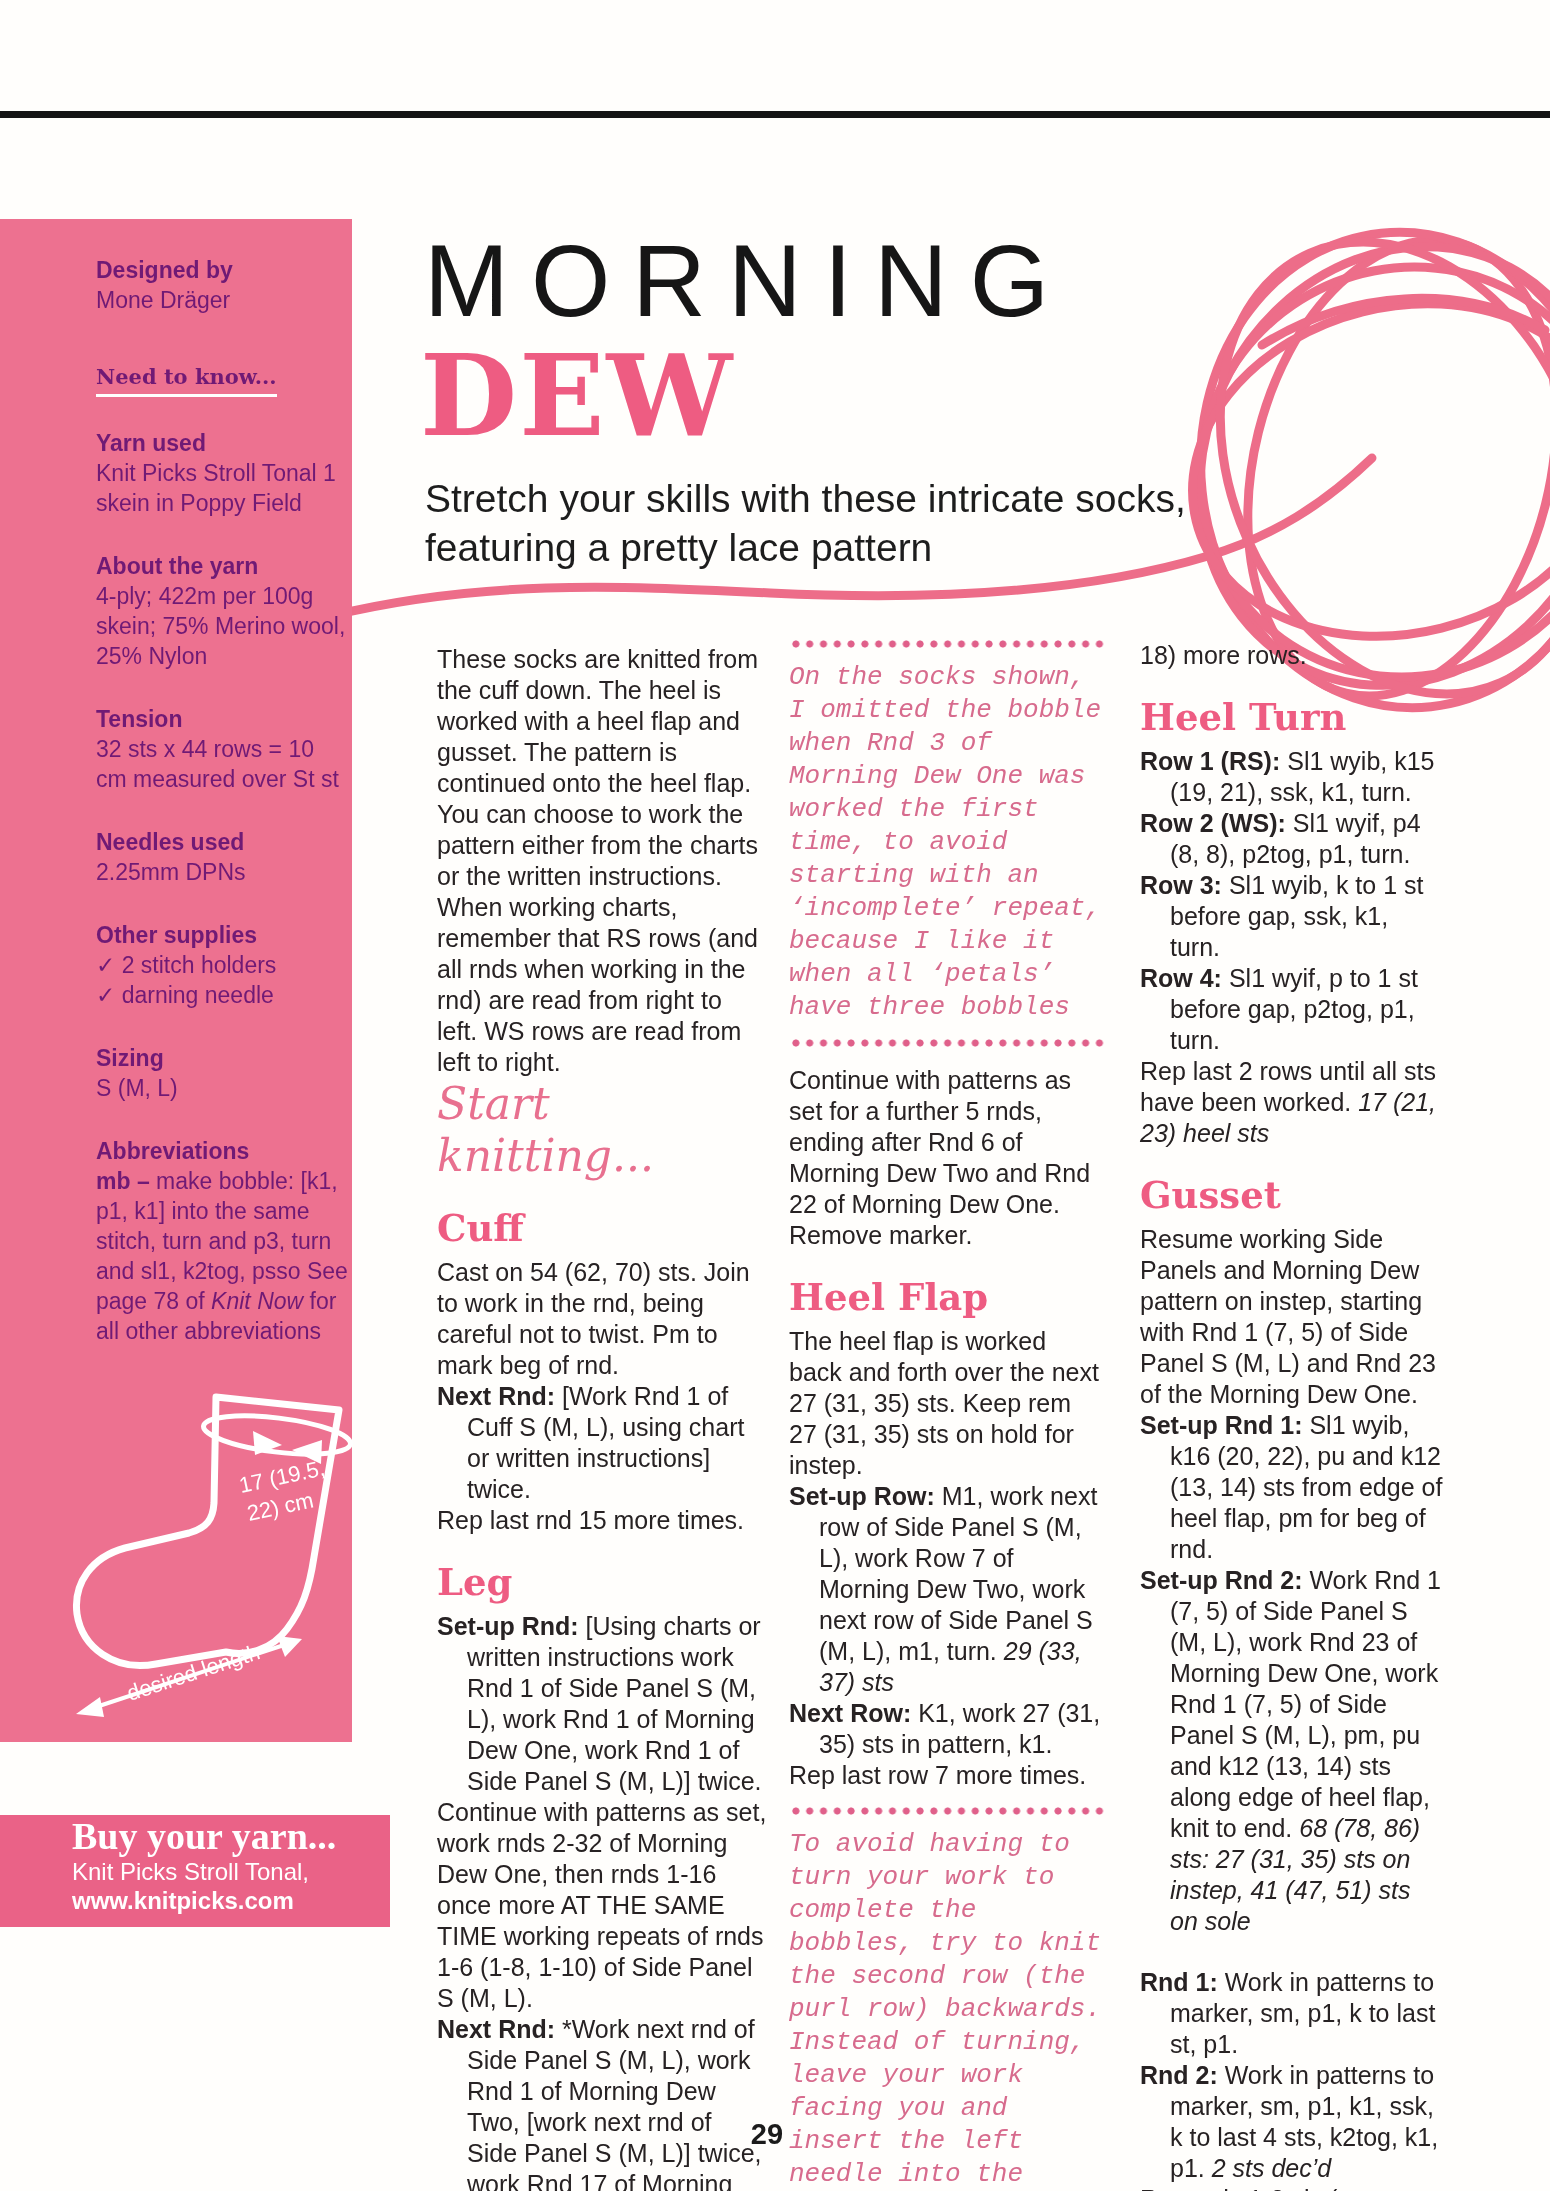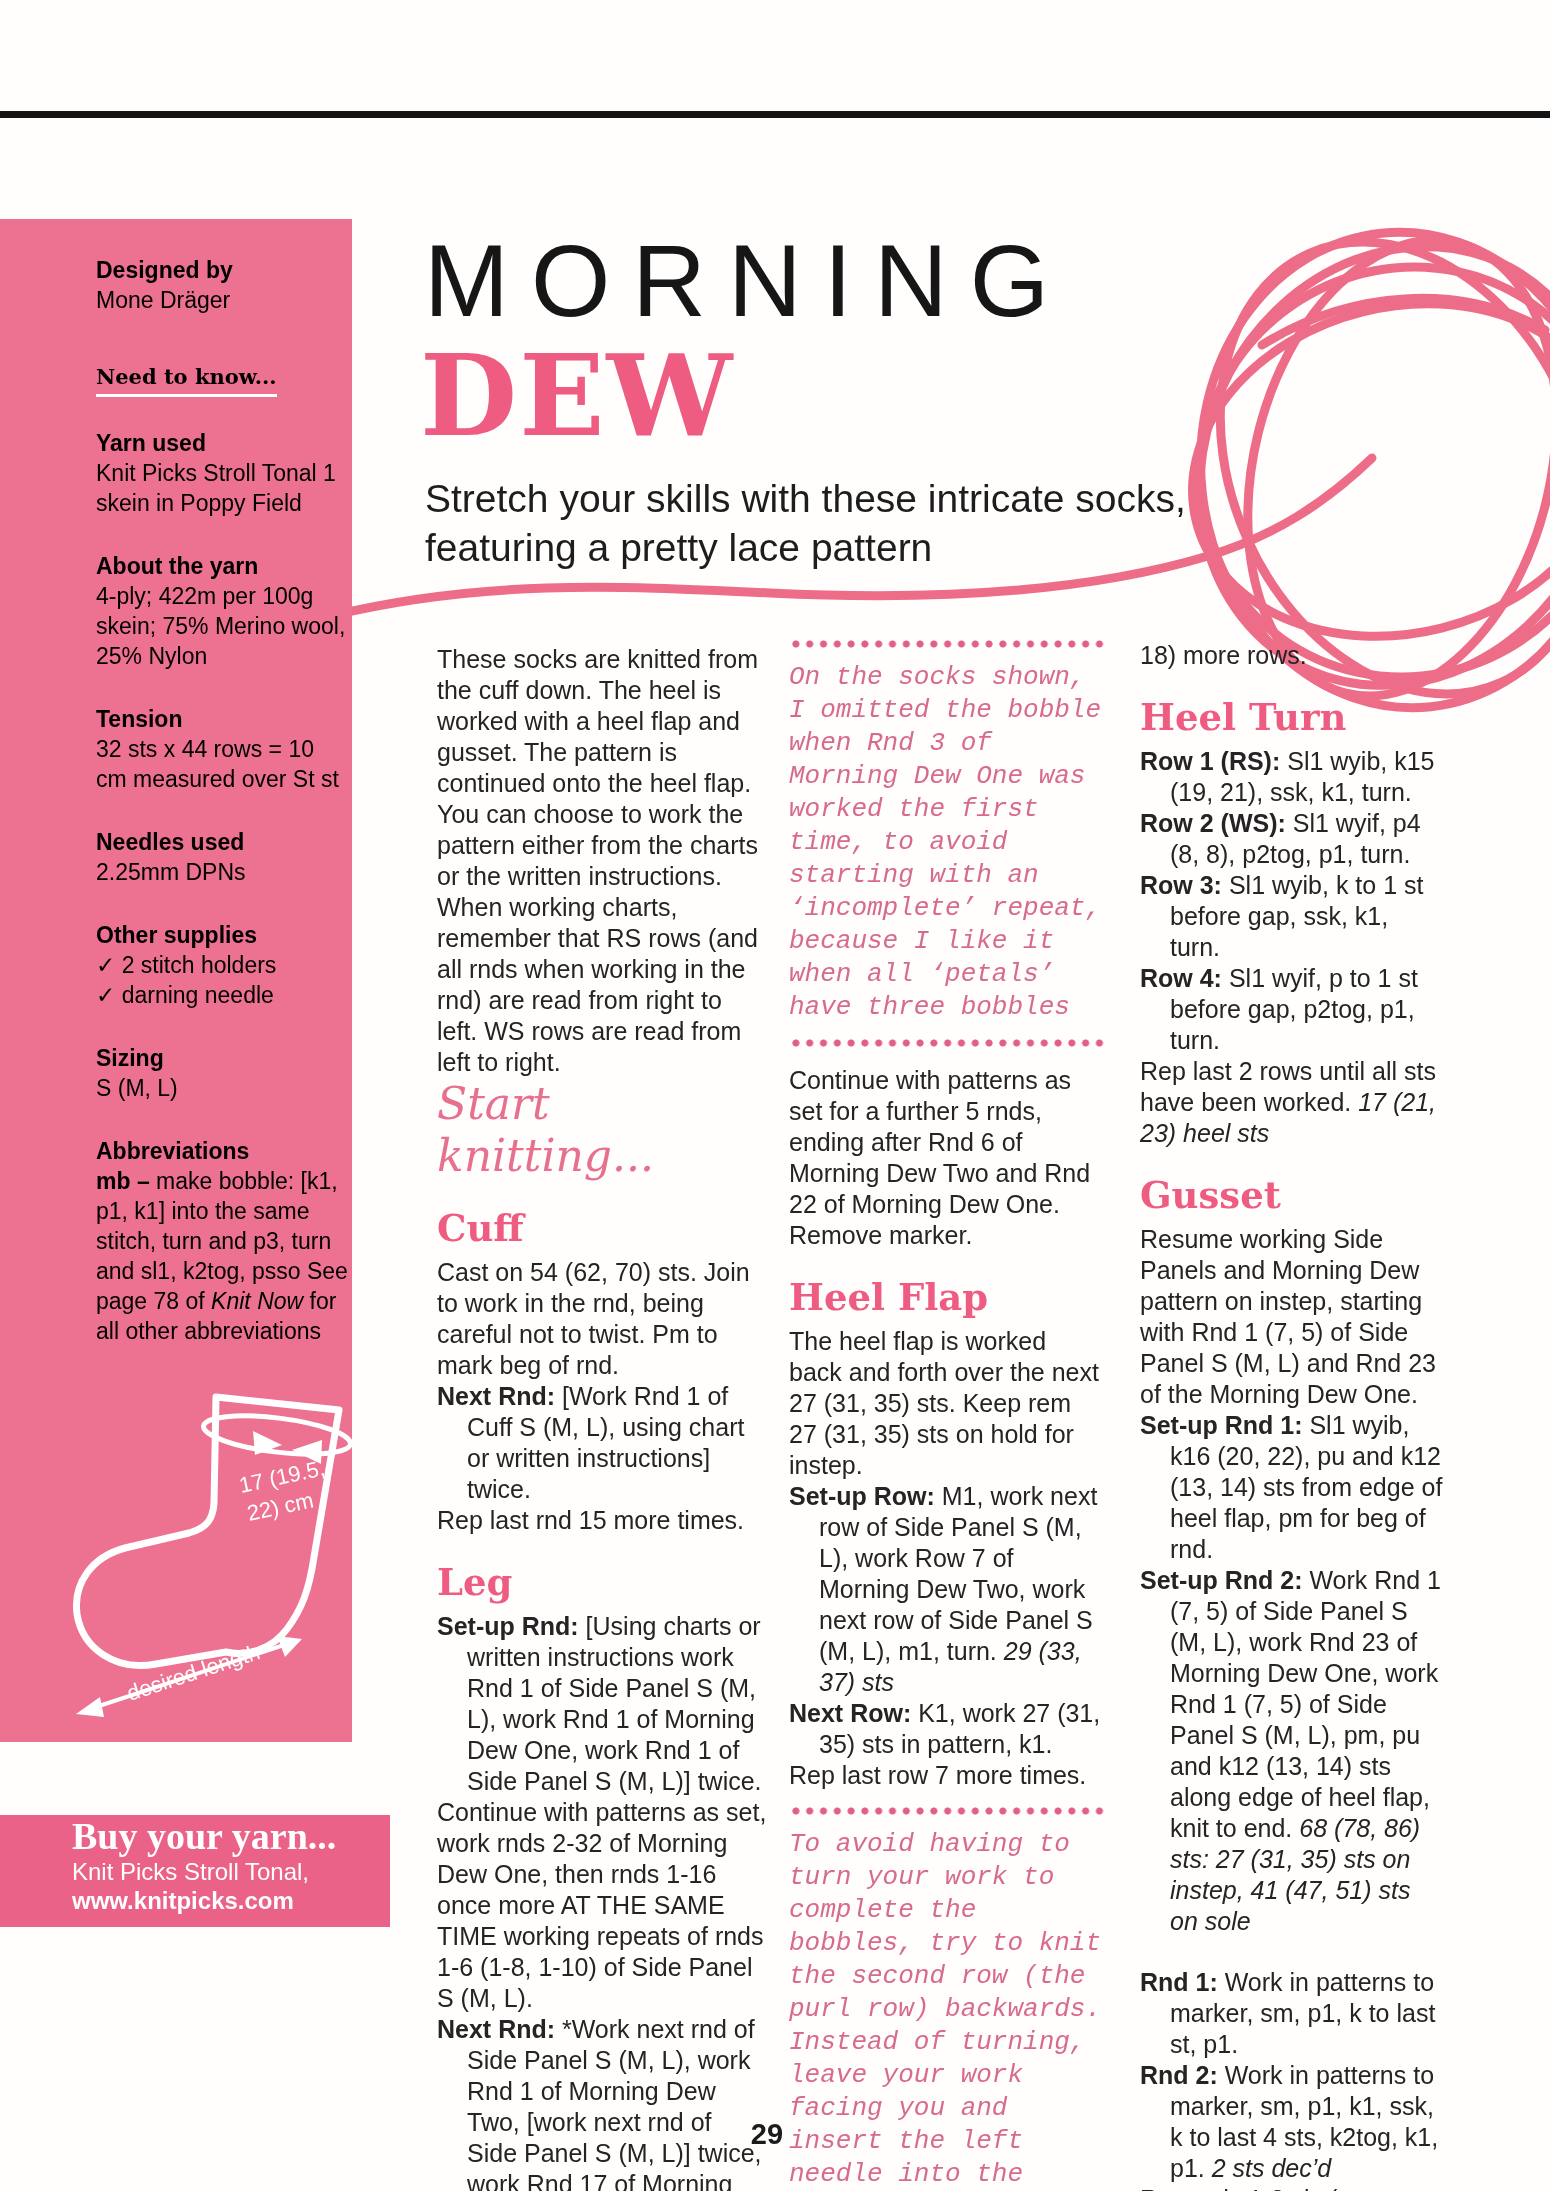--- a/index.html
+++ b/index.html
@@ -1,21 +1,21 @@
 <!DOCTYPE html>
 <html><head>
 <meta charset="utf-8">
 <style>
   html,body{margin:0;padding:0;background:#e9e9e9;}
   .page{position:relative;width:1550px;height:2191px;background:#fffefc;overflow:hidden;
         font-family:"Liberation Sans",sans-serif;color:#272223;}
   .top-rule{position:absolute;left:0;top:111px;width:1550px;height:7px;background:#141414;}
 
   
-  .sidebar{position:absolute;left:0;top:219px;width:352px;height:1523px;background:#ed7190;z-index:2;color:#000000;}
+  .sidebar{position:absolute;left:0;top:219px;width:352px;height:1523px;background:#ed7190;z-index:2;color:#701a75;}
   .sidebar-content{position:absolute;left:96px;top:36px;width:254px;font-size:23px;line-height:30px;}
   .blk-h{font-weight:700;margin-top:33px;}
   .sidebar-content > .blk-h:first-child{margin-top:0;}
   .blk-ntk{font-family:"DejaVu Serif",serif;font-size:21px;line-height:36px;font-weight:700;margin:44px 0 22px;}
   .blk-ntk span{border-bottom:3px solid #fff;padding-bottom:5px;}
   .blk-p{margin:0;}
   .sock-svg{position:absolute;left:56px;top:1168px;}
 
   
   .buy-box{position:absolute;left:0;top:1815px;width:390px;height:112px;background:#ea6287;color:#fff;z-index:2;

